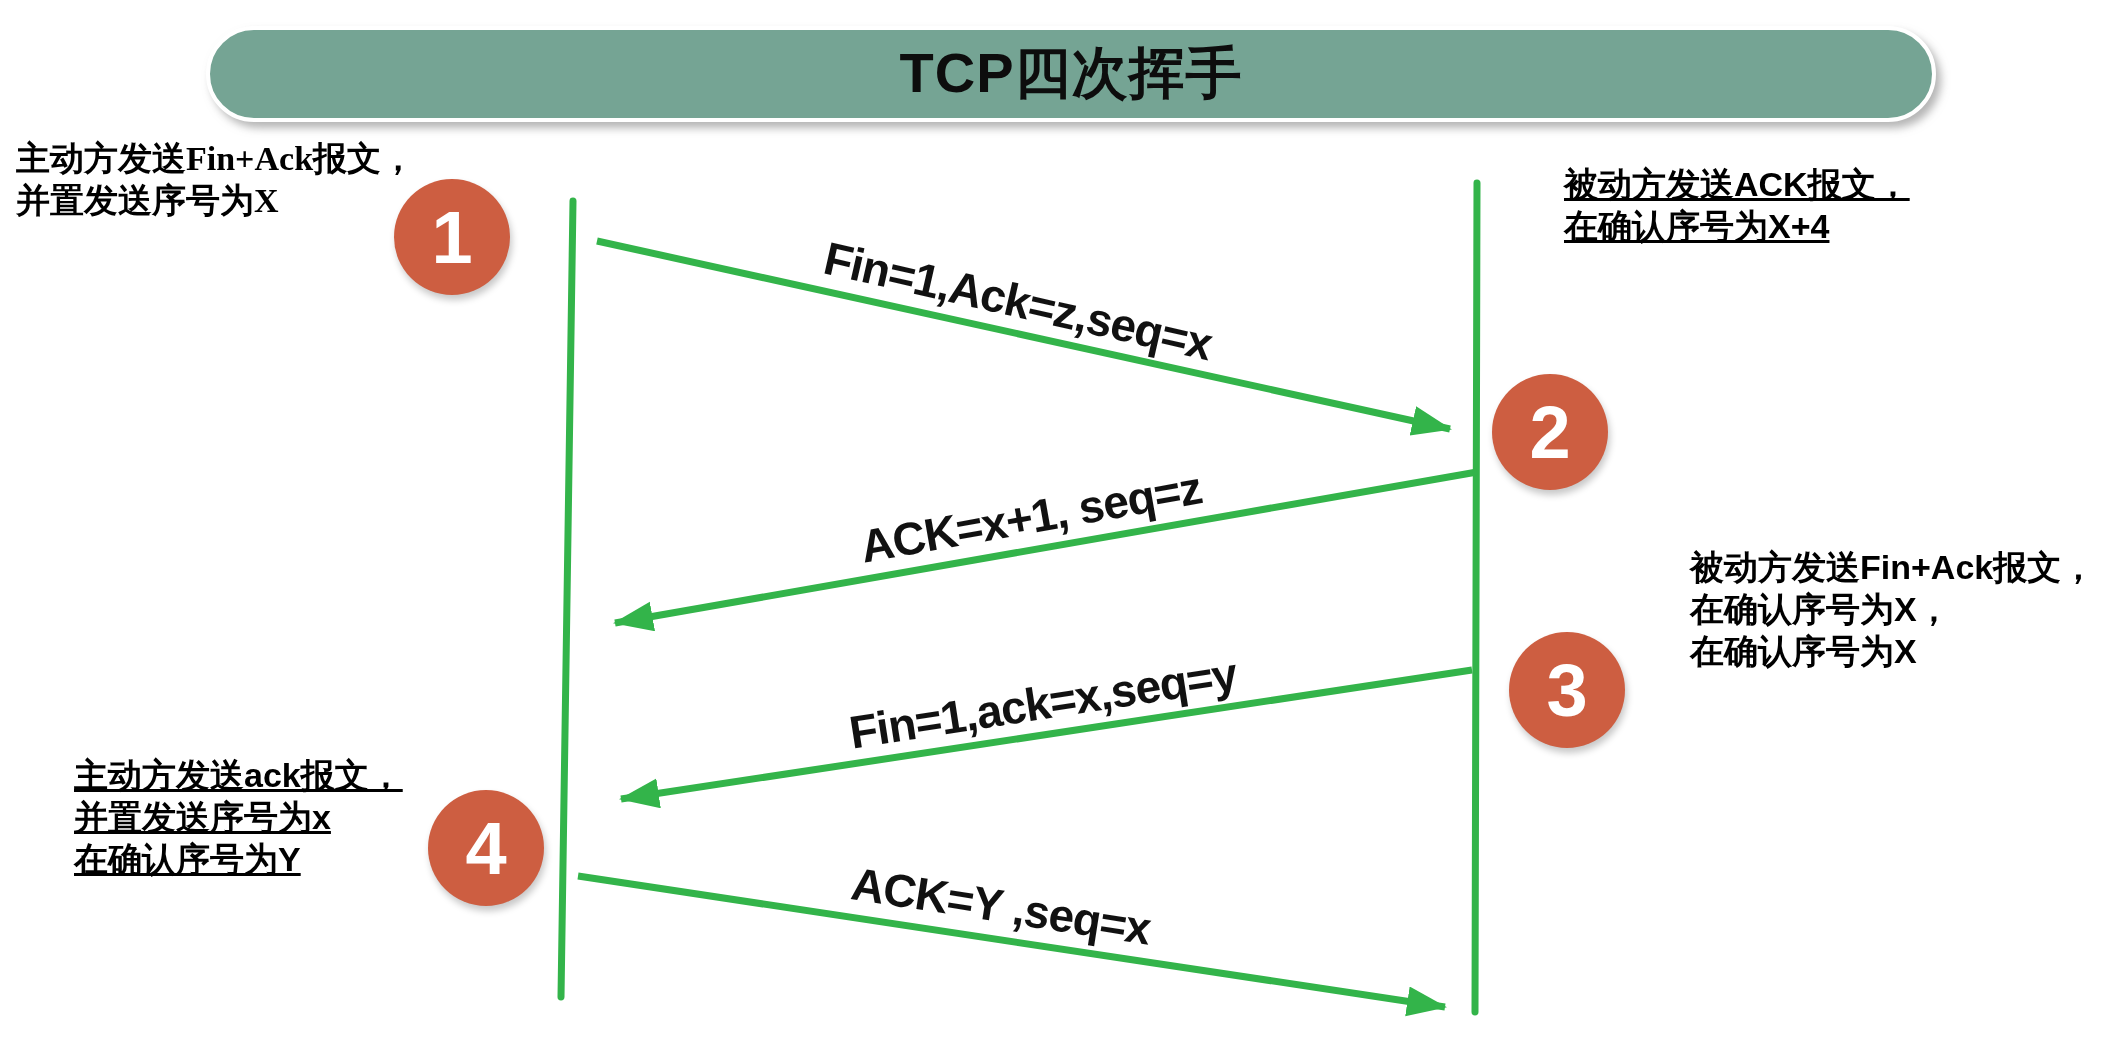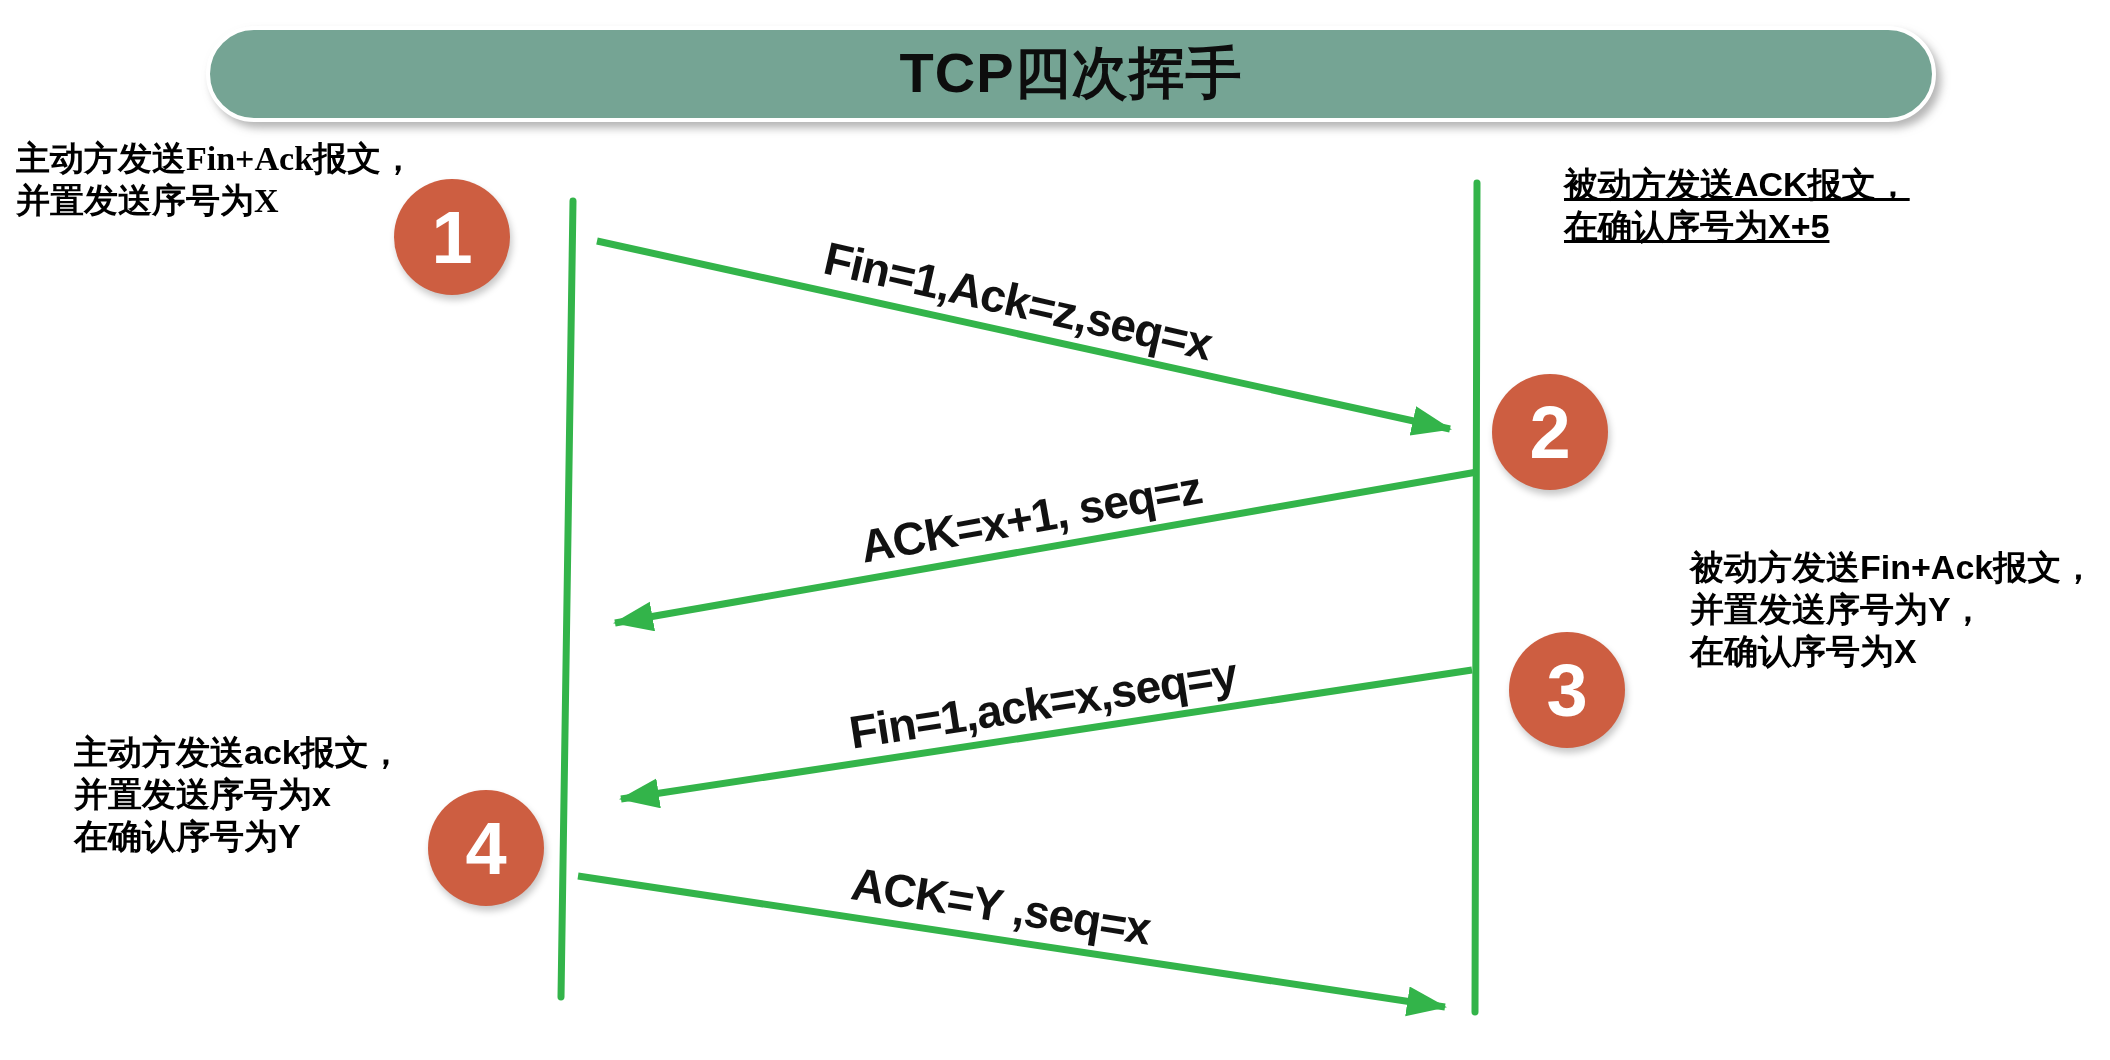--- a/index.html
+++ b/index.html
@@ -69,21 +69,21 @@
     position: absolute;
     font-size: 34px;
     font-weight: 700;
     color: #000000;
     line-height: 42px;
     white-space: nowrap;
   }
   .ann-1 { left: 16px;   top: 138px; font-family: Liberation Serif, serif; }
   .ann-2 { left: 1564px; top: 163px; text-decoration: underline; }
   .ann-3 { left: 1690px; top: 546px; }
-  .ann-4 { left: 74px;   top: 731px; }
+  .ann-4 { left: 74px;   top: 754px; text-decoration: underline; }
 </style>
 </head>
 <body>
 
 <div class="canvas">
 
   <div class="banner">
     <span class="banner-title">TCP四次挥手</span>
   </div>
 
@@ -118,25 +118,25 @@
   <div class="msg-label msg-2">ACK=x+1, seq=z</div>
   <div class="msg-label msg-3">Fin=1,ack=x,seq=y</div>
   <div class="msg-label msg-4">ACK=Y ,seq=x</div>
 
   <div class="annotation ann-1">
     <div>主动方发送Fin+Ack报文，</div>
     <div>并置发送序号为X</div>
   </div>
   <div class="annotation ann-2">
     <div>被动方发送ACK报文，</div>
-    <div>在确认序号为X+5</div>
+    <div>在确认序号为X+4</div>
   </div>
   <div class="annotation ann-3">
     <div>被动方发送Fin+Ack报文，</div>
-    <div>并置发送序号为Y，</div>
+    <div>在确认序号为X，</div>
     <div>在确认序号为X</div>
   </div>
   <div class="annotation ann-4">
     <div>主动方发送ack报文，</div>
     <div>并置发送序号为x</div>
     <div>在确认序号为Y</div>
   </div>
 
 </div>
 

